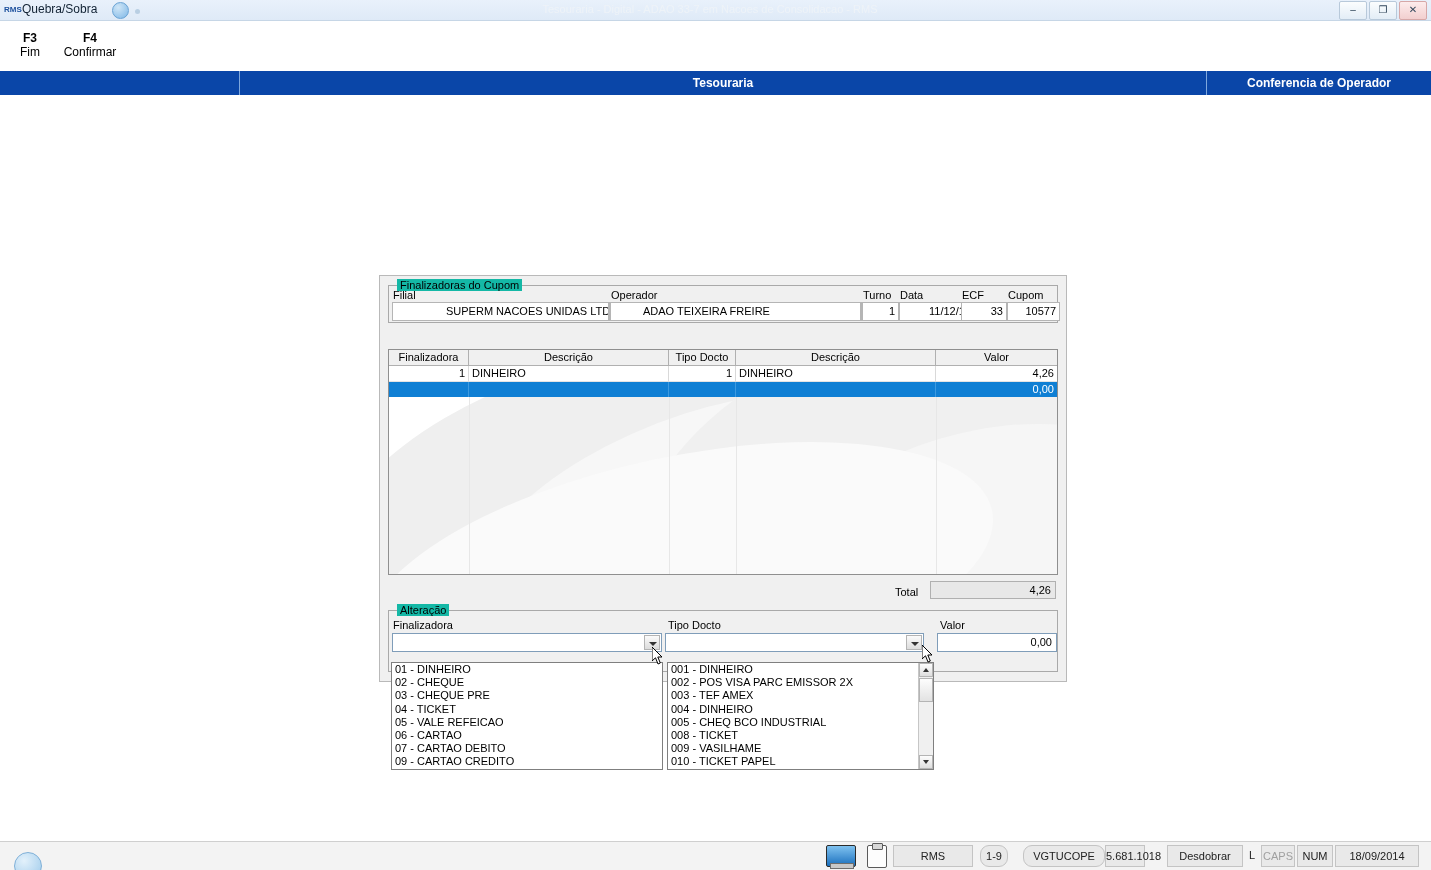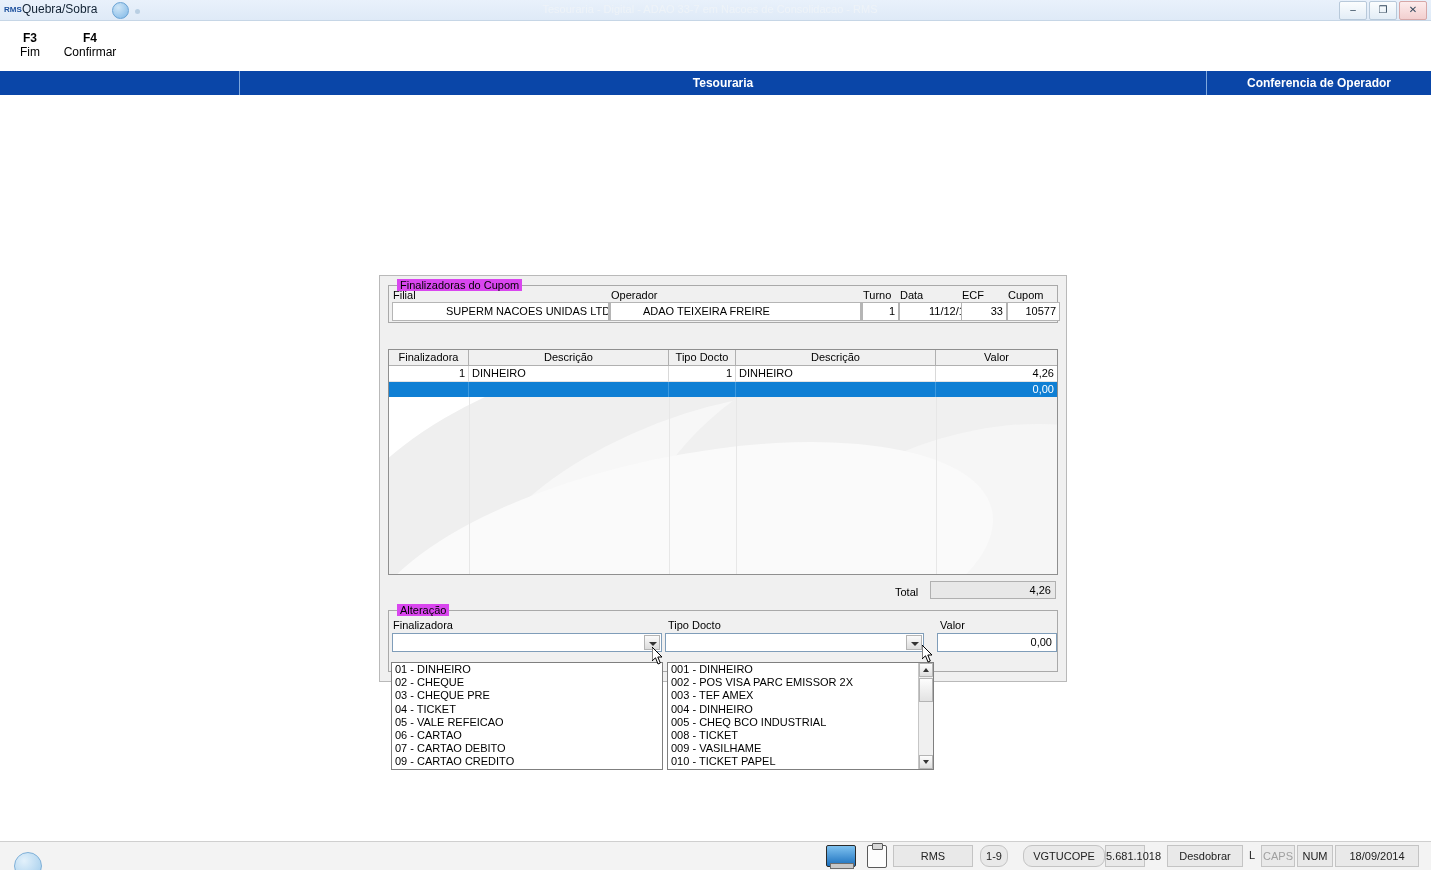--- a/index.html
+++ b/index.html
@@ -58,21 +58,21 @@
 
   
   .form{
     position:absolute;left:379px;top:275px;width:686px;height:405px;
     background:#f0f0f0;border:1px solid #b9b9b9;
   }
   .group{
     position:absolute;border:1px solid #a9a9a9;
   }
   .group > .legend{
-    position:absolute;top:-7px;left:8px;background:#d946ef;padding:0 3px;font-size:11px;color:#000;
+    position:absolute;top:-7px;left:8px;background:#14b8a6;padding:0 3px;font-size:11px;color:#000;
   }
   
   #g-final{left:8px;top:9px;width:668px;height:36px;}
   .hdrlbl{position:absolute;font-size:11px;top:3px;}
   .hdrfield{
     position:absolute;top:16px;height:17px;
     background:#fff;border:1px solid #b5b5b5;
     font-size:11px;line-height:16px;overflow:hidden;white-space:nowrap;
   }
   .hdrfield .r{position:absolute;right:3px;top:0;}

